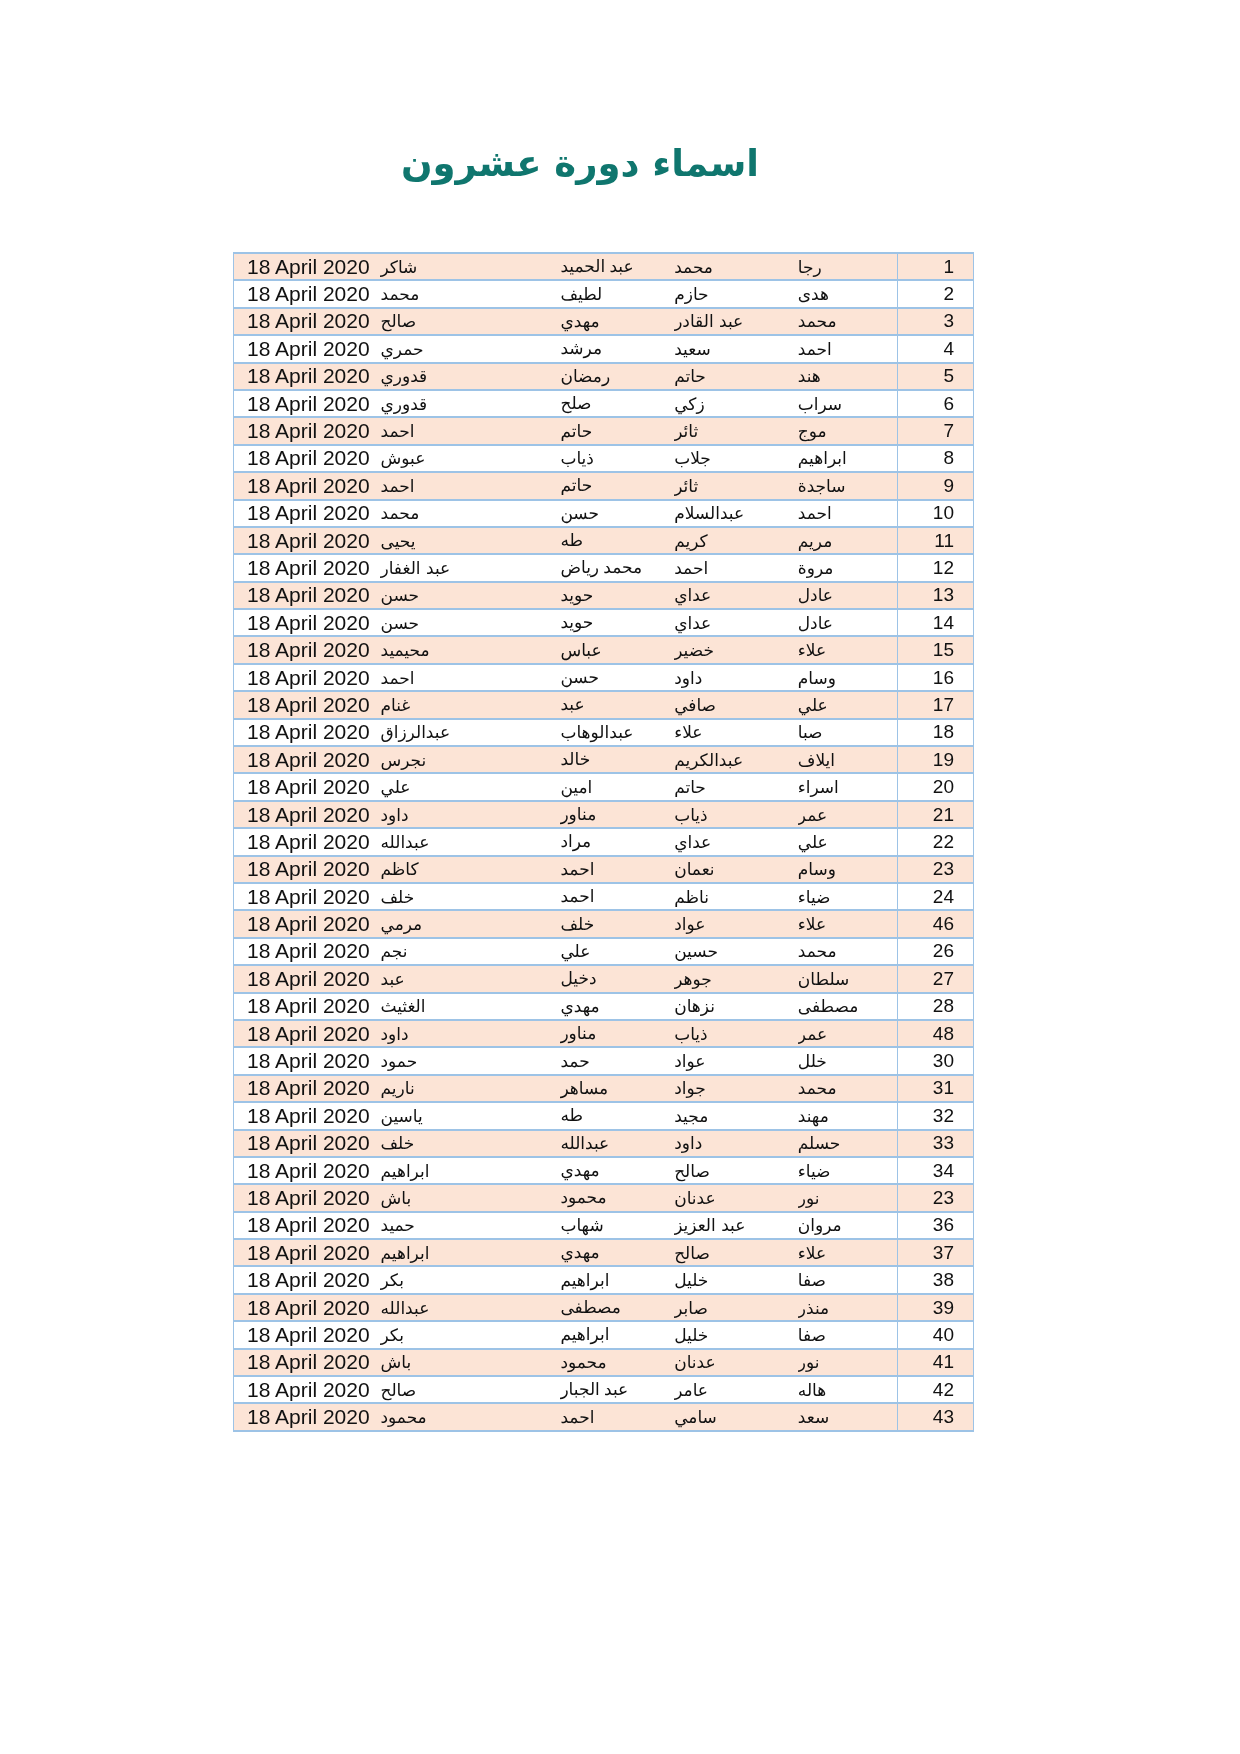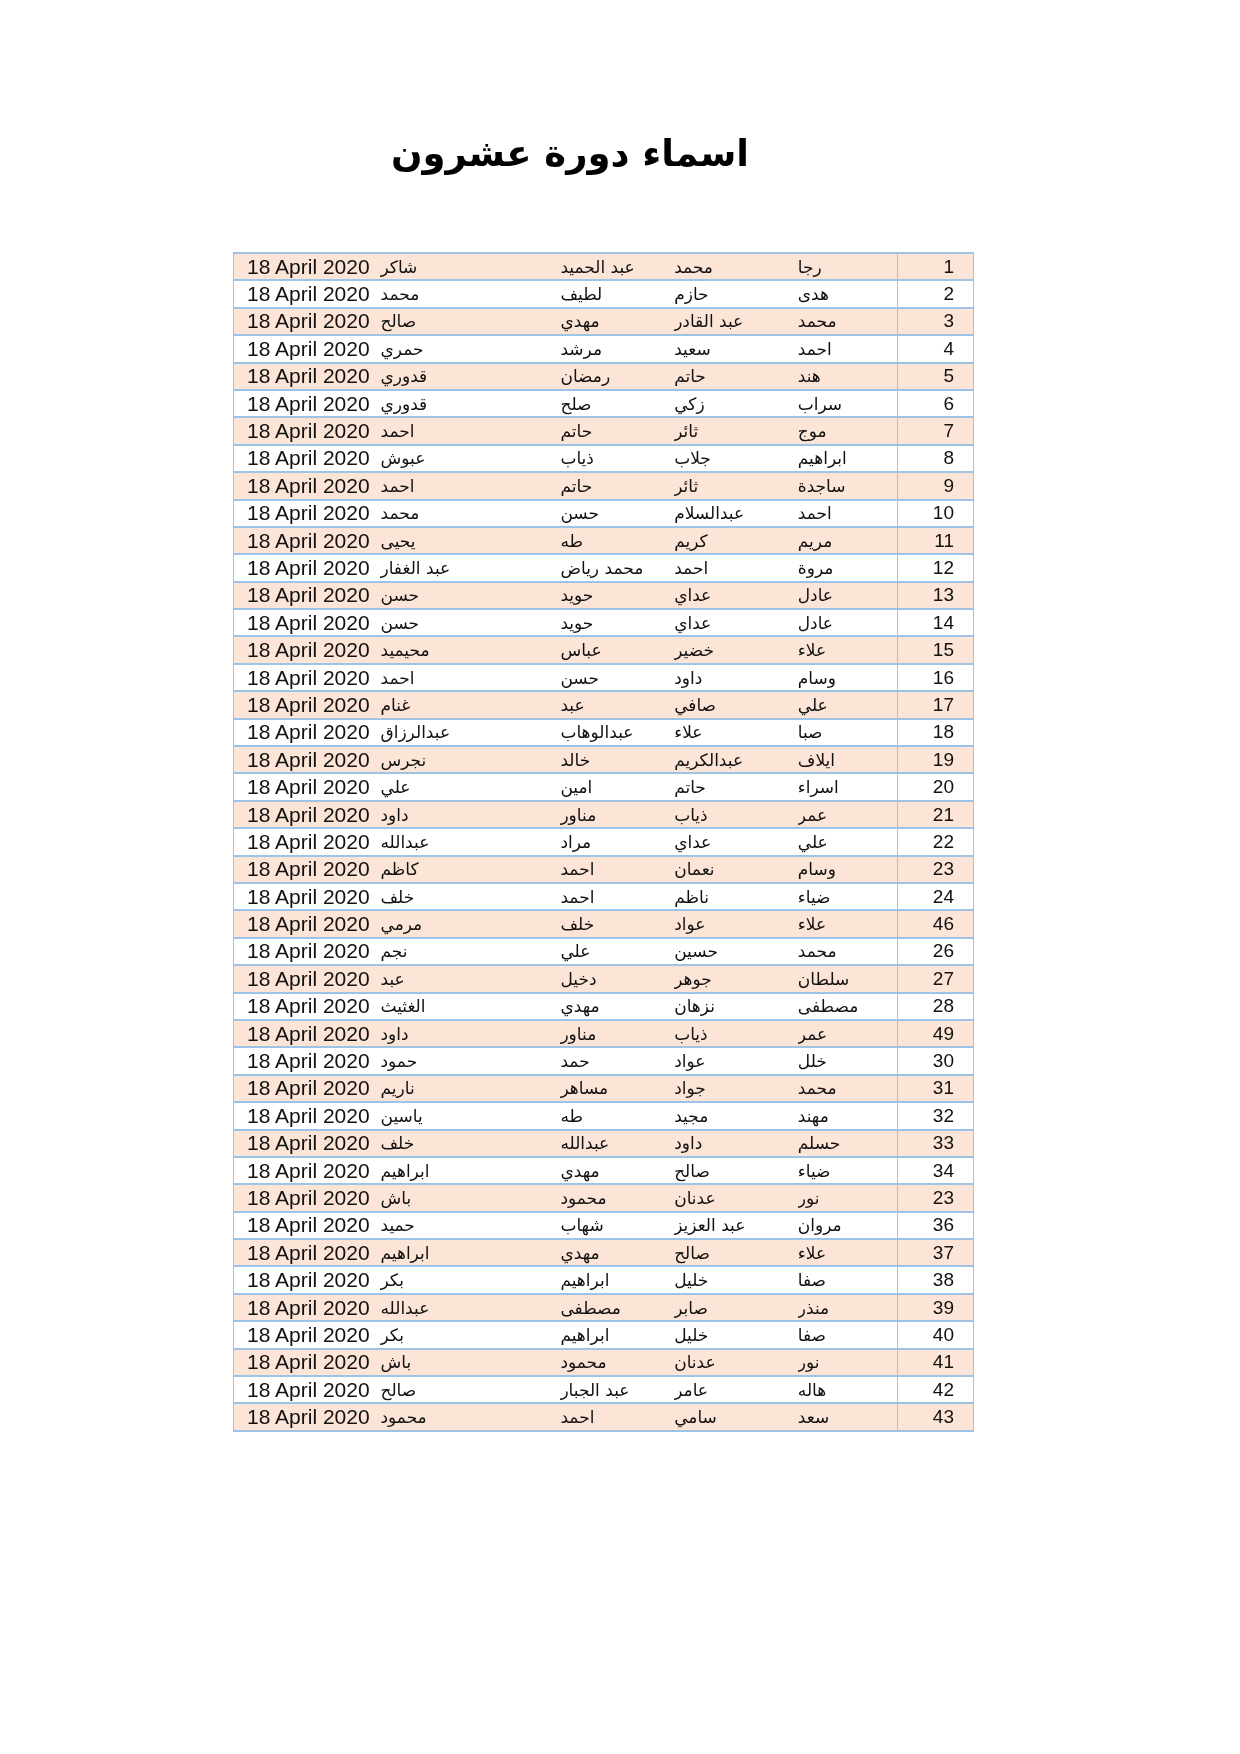--- a/index.html
+++ b/index.html
@@ -11,27 +11,27 @@
     width:1240px;height:1754px;
     background:#ffffff;
     position:relative;
     font-family:"Liberation Sans", sans-serif;
     overflow:hidden;
   }
   .title{
     position:absolute;
     top:128px;left:0;
     width:1132px;
-    margin:4px;
+    margin:14px;
     text-align:center;
     direction:rtl;
     font-family:"DejaVu Sans", sans-serif;
     font-weight:bold;
     font-size:37px;
-    color:#000000;
+    color:#0f766e;
   }
   .table{
     position:absolute;
     left:233px;top:252px;
     width:739px;
     border-top:2px solid var(--row-border);
     border-left:1px solid var(--row-border);
     border-right:1px solid var(--row-border);
   }
   .row{
@@ -56,21 +56,21 @@
     font-size:21px;
     justify-content:flex-start;
   }
   .name{
     font-family:"DejaVu Sans", sans-serif;
     font-size:17px;
     justify-content:flex-end;
     padding-right:10px;
   }
   .c-n4{width:182px;margin-left:8px;}
-  .c-n3{width:115px;}
+  .c-n3{width:115px;font-family:Liberation Serif, serif;}
   .c-n2{width:125px;}
   .c-n1{width:100px;}
   .c-num{
     width:77px;
     border-left:1px solid var(--row-border);
     justify-content:flex-end;
     padding-right:19px;
     font-size:19px;
   }
 </style>
@@ -303,21 +303,21 @@
         <div class="cell c-n2 name" dir="rtl">نزهان</div>
         <div class="cell c-n1 name" dir="rtl">مصطفى</div>
         <div class="cell c-num" dir="ltr">28</div>
       </div>
       <div class="row alt">
         <div class="cell c-date" dir="ltr">18 April 2020</div>
         <div class="cell c-n4 name" dir="rtl">داود</div>
         <div class="cell c-n3 name" dir="rtl">مناور</div>
         <div class="cell c-n2 name" dir="rtl">ذياب</div>
         <div class="cell c-n1 name" dir="rtl">عمر</div>
-        <div class="cell c-num" dir="ltr">49</div>
+        <div class="cell c-num" dir="ltr">48</div>
       </div>
       <div class="row">
         <div class="cell c-date" dir="ltr">18 April 2020</div>
         <div class="cell c-n4 name" dir="rtl">حمود</div>
         <div class="cell c-n3 name" dir="rtl">حمد</div>
         <div class="cell c-n2 name" dir="rtl">عواد</div>
         <div class="cell c-n1 name" dir="rtl">خلل</div>
         <div class="cell c-num" dir="ltr">30</div>
       </div>
       <div class="row alt">

